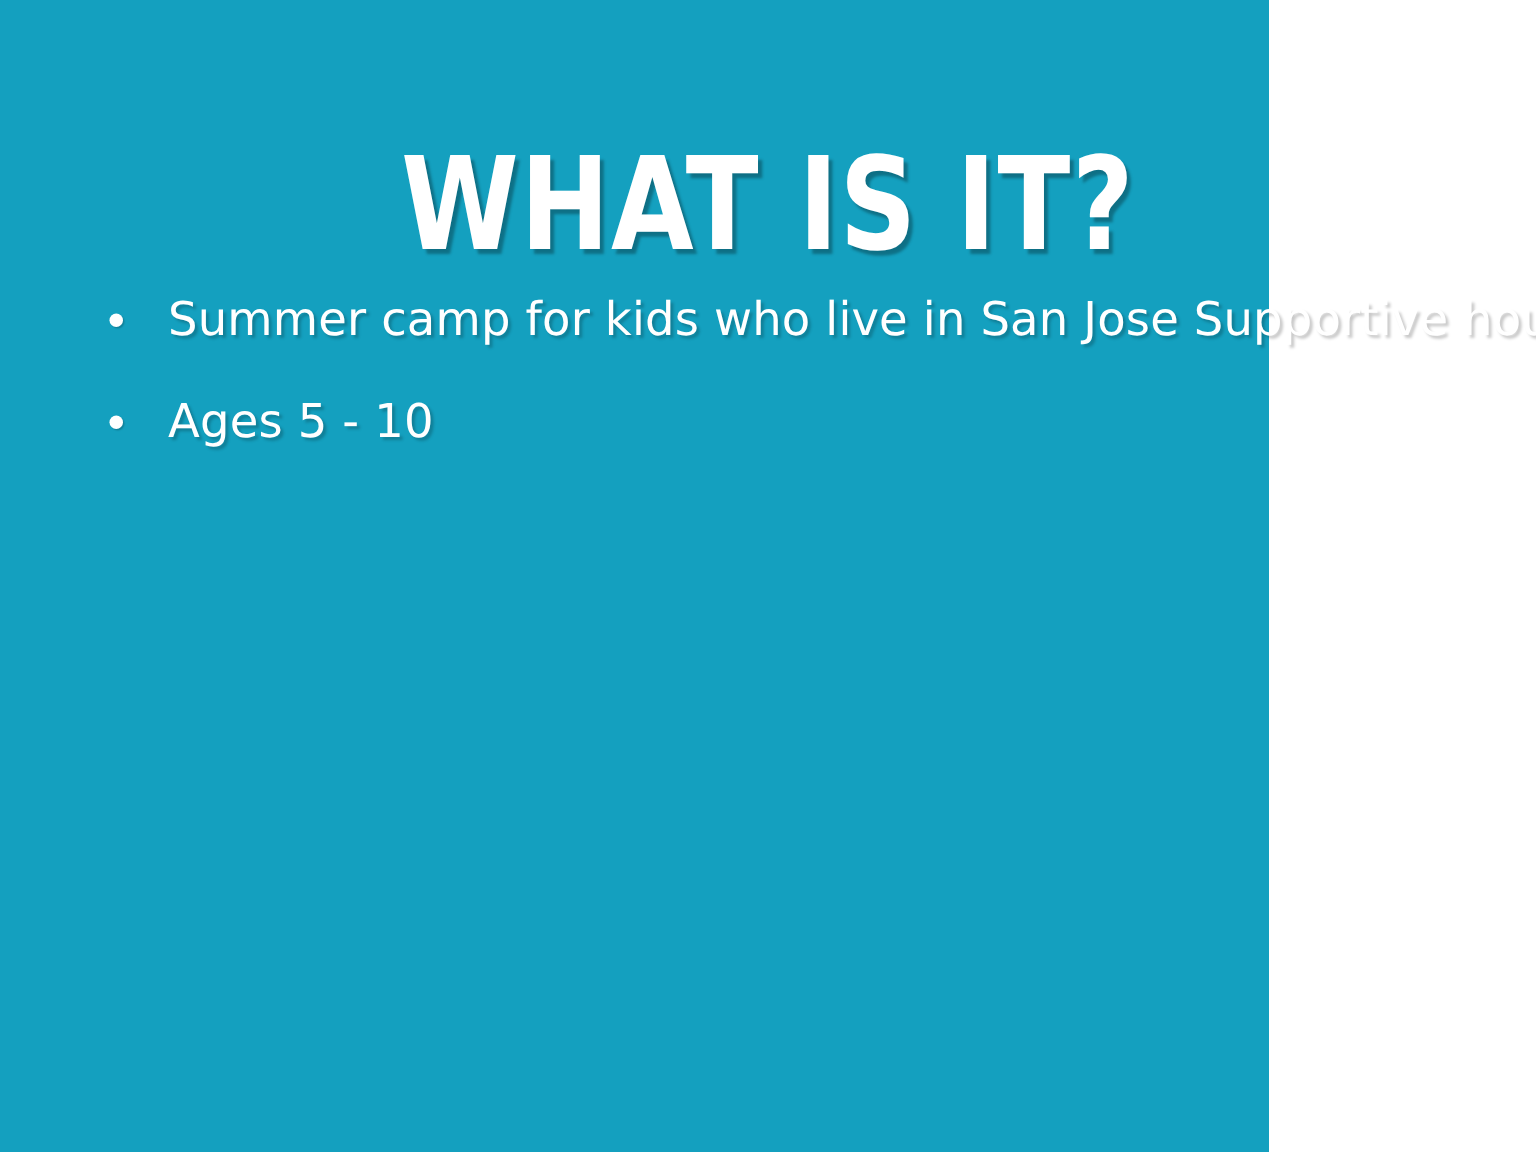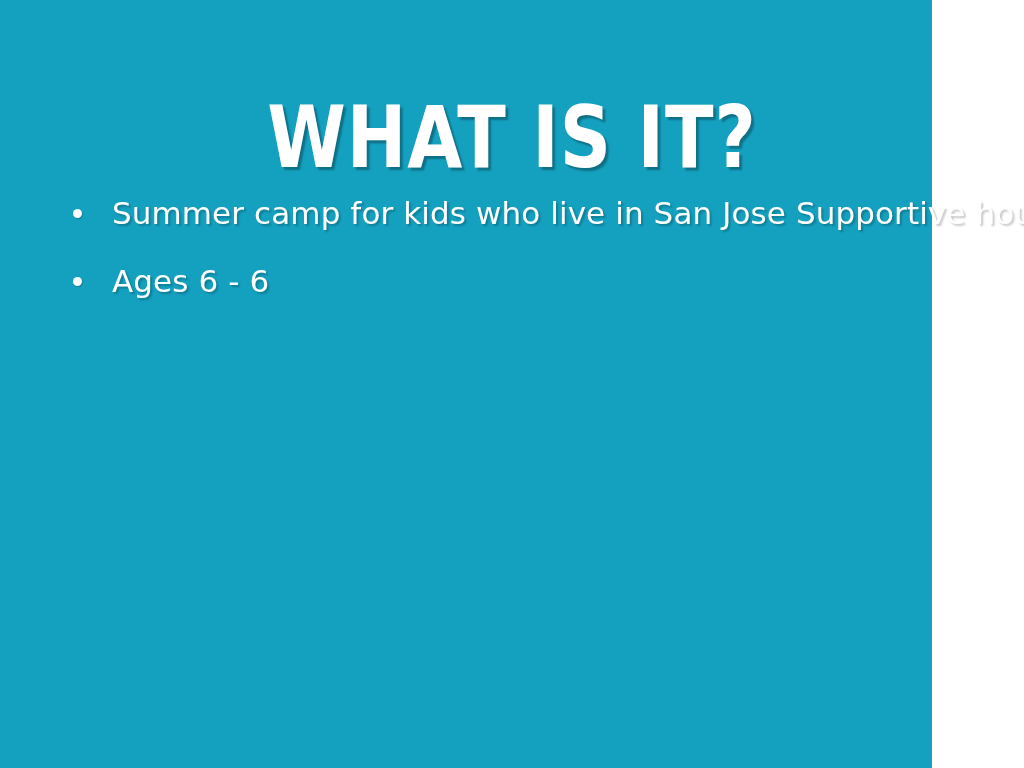--- a/index.html
+++ b/index.html
@@ -8,21 +8,21 @@
   }
   body {
     width: 1024px;
     height: 768px;
     overflow: hidden;
     font-family: "Liberation Sans", sans-serif;
   }
 
   #slide {
     position: relative;
-    width: 932px;
+    width: 846px;
     height: 768px;
     background: #14A0BF;
     box-sizing: border-box;
   }
 
   
   #slide-title {
     position: absolute;
     left: 0;
     top: 34px;
@@ -93,19 +93,19 @@
 
   <ul id="bullet-list">
 
     <li class="bullet-item">
       <span class="bullet-marker"></span>
       <span class="bullet-text">Summer camp for kids who live in San Jose Supportive housing</span>
     </li>
 
     <li class="bullet-item">
       <span class="bullet-marker"></span>
-      <span class="bullet-text">Ages 6 - 6</span>
+      <span class="bullet-text">Ages 5 - 10</span>
     </li>
 
 
   </ul>
 
 </div>
 
 </body></html>

